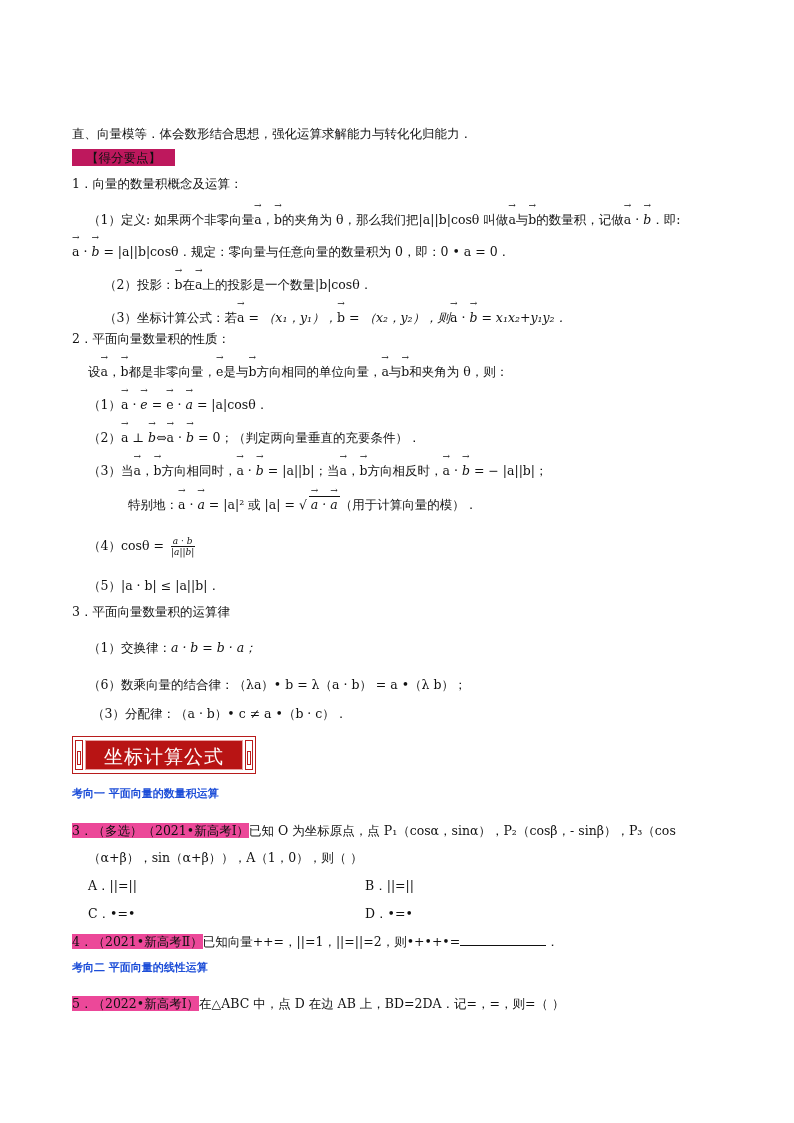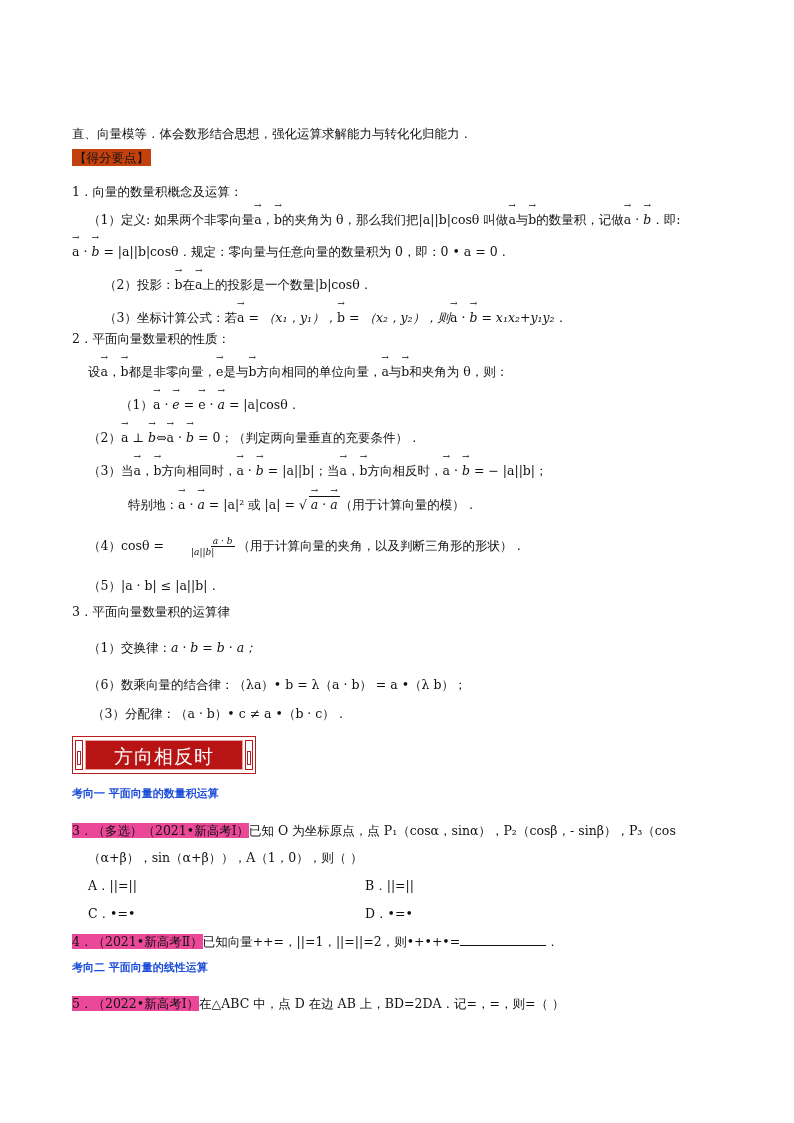--- a/index.html
+++ b/index.html
@@ -9,21 +9,21 @@
     color: #111; font-size: 12.5px;
   }
   .line { position: absolute; white-space: nowrap; line-height: 16px; }
   .v { position: relative; display: inline-block; }
   .v::before {
     content: "\2192"; position: absolute; top: -11px; left: 50%;
     transform: translateX(-50%); font-size: 9px; line-height: 9px;
   }
   .it { font-style: italic; }
   .key-badge {
-    background: #c2410c; padding: 1px 2px;
+    background: #be185d; padding: 1px 14px;
   }
   .hl { background: #ec4899; }
   .section-title {
     position: absolute; color: #1d4ed8; font-weight: bold;
     font-family: "DejaVu Sans", "Liberation Sans", sans-serif;
     font-size: 11px; white-space: nowrap;
   }
   .banner {
     position: absolute; left: 72px; top: 736px; width: 184px; height: 38px;
     border: 1px solid #b81c1c; box-sizing: border-box; background: #fff;
@@ -31,81 +31,81 @@
   .banner .inner {
     position: absolute; left: 12px; right: 12px; top: 3px; bottom: 3px;
     background: #b81414; border: 1px solid #e8a0a0;
     color: #ffffff; font-family: "DejaVu Sans", "Liberation Sans", sans-serif;
     font-size: 19px; text-align: center; line-height: 30px; letter-spacing: 1px;
   }
   .banner .post { position: absolute; top: 3px; bottom: 3px; width: 8px; border: 1px solid #b81c1c; box-sizing: border-box; }
   .banner .post.l { left: 2px; } .banner .post.r { right: 2px; }
   .banner .post::after { content: ""; position: absolute; left: 1px; right: 1px; top: 10px; height: 12px; border: 1px solid #b81c1c; }
   .frac { display: inline-block; vertical-align: middle; text-align: center; font-size: 9px; line-height: 10px; margin: 0 3px; }
-  .frac .num { border-bottom: 1px solid #111; padding: 0 2px; margin-left: 40px; }
+  .frac .num { border-bottom: 1px solid #111; padding: 0 2px; }
   .sqrt { display: inline-block; border-top: 1px solid #111; padding: 0 2px; margin-left: 2px; }
   .blank { display: inline-block; width: 86px; border-bottom: 1px solid #111; height: 12px; vertical-align: baseline; }
 </style>
 </head>
 <body>
 
 <div class="line" style="left:72px; top:126px;">直、向量模等．体会数形结合思想，强化运算求解能力与转化化归能力．</div>
 <div class="line" style="left:72px; top:150px;"><span class="key-badge">【得分要点】</span></div>
 
-<div class="line" style="left:72px; top:176px;margin-top:8px;">1．向量的数量积概念及运算：</div>
+<div class="line" style="left:72px; top:176px;">1．向量的数量积概念及运算：</div>
 <div class="line" style="left:88px; top:212px;">
   <span>（1）定义: 如果两个非零向量</span><span class="v">a</span><span>，</span><span class="v">b</span><span>的夹角为 θ，那么我们把</span><span>|a||b|cosθ</span><span> 叫做</span><span class="v">a</span><span>与</span><span class="v">b</span><span>的数量积，记做</span><span class="v">a</span> · <span class="v it">b</span><span>．即:</span>
 </div>
 <div class="line" style="left:72px; top:244px;">
   <span class="v">a</span> · <span class="v it">b</span> <span>= |a||b|cosθ．规定：零向量与任意向量的数量积为 0，即：0 • a = 0．</span>
 </div>
 <div class="line" style="left:104px; top:277px;">
   <span>（2）投影：</span><span class="v">b</span><span>在</span><span class="v">a</span><span>上的投影是一个数量|b|cosθ．</span>
 </div>
 <div class="line" style="left:104px; top:310px;">
   <span>（3）坐标计算公式：若</span><span class="v">a</span><span class="it"> = （x₁，y₁），</span><span class="v">b</span><span class="it"> = （x₂，y₂），则</span><span class="v">a</span> · <span class="v it">b</span><span class="it"> = x₁x₂+y₁y₂．</span>
 </div>
 
 <div class="line" style="left:72px; top:331px;">2．平面向量数量积的性质：</div>
 <div class="line" style="left:88px; top:364px;">
   <span>设</span><span class="v">a</span><span>，</span><span class="v">b</span><span>都是非零向量，</span><span class="v">e</span><span>是与</span><span class="v">b</span><span>方向相同的单位向量，</span><span class="v">a</span><span>与</span><span class="v">b</span><span>和夹角为 θ，则：</span>
 </div>
-<div class="line" style="left:88px; top:397px;margin-left:32px;">
+<div class="line" style="left:88px; top:397px;">
   <span>（1）</span><span class="v">a</span> · <span class="v it">e</span> = <span class="v">e</span> · <span class="v it">a</span> <span>= |a|cosθ．</span>
 </div>
 <div class="line" style="left:88px; top:430px;text-align:right;">
   <span>（2）</span><span class="v">a</span> ⊥ <span class="v it">b</span>⇔<span class="v">a</span> · <span class="v it">b</span> <span>= 0；（判定两向量垂直的充要条件）．</span>
 </div>
 <div class="line" style="left:88px; top:463px;">
   <span>（3）当</span><span class="v">a</span>，<span class="v">b</span><span>方向相同时，</span><span class="v">a</span> · <span class="v it">b</span> <span>= |a||b|；当</span><span class="v">a</span>，<span class="v">b</span><span>方向相反时，</span><span class="v">a</span> · <span class="v it">b</span> <span>= − |a||b|；</span>
 </div>
 <div class="line" style="left:128px; top:496px;">
   <span>特别地：</span><span class="v">a</span> · <span class="v it">a</span> <span>= |a|² 或 |a| = </span>√<span class="sqrt it"><span class="v">a</span> · <span class="v">a</span></span><span>（用于计算向量的模）．</span>
 </div>
 <div class="line" style="left:88px; top:536px;">
-  <span>（4）cosθ = </span><span class="frac it"><div class="num">a · b</div><div>|a||b|</div></span><span>（用于计算向量的夹角，以及判断三角形的形状）．</span>
+  <span>（4）cosθ = </span><span class="frac it"><div class="num">a · b</div><div>|a||b|</div></span>
 </div>
 <div class="line" style="left:88px; top:578px;">
   <span>（5）</span><span>|a · b| ≤ |a||b|．</span>
 </div>
 
 <div class="line" style="left:72px; top:604px;">3．平面向量数量积的运算律</div>
 <div class="line" style="left:88px; top:640px;">
   <span>（1）交换律：</span><span class="it">a · b = b · a；</span>
 </div>
 <div class="line" style="left:88px; top:677px;">
   <span>（6）数乘向量的结合律：</span><span>（λa）• b = λ（a · b） = a •（λ b）；</span>
 </div>
 <div class="line" style="left:92px; top:706px;">
   <span>（3）分配律：</span><span>（a · b）• c ≠ a •（b · c）．</span>
 </div>
 
 <div class="banner">
   <div class="post l"></div>
-  <div class="inner">方向相反时</div>
+  <div class="inner">坐标计算公式</div>
   <div class="post r"></div>
 </div>
 
 <div class="section-title" style="left:72px; top:786px;">考向一  平面向量的数量积运算</div>
 <div class="line" style="left:72px; top:823px;">
   <span class="hl">3．（多选）（2021•新高考Ⅰ）</span><span>已知 O 为坐标原点，点 P₁（cosα，sinα），P₂（cosβ，- sinβ），P₃（cos</span>
 </div>
 <div class="line" style="left:88px; top:850px;">（α+β），sin（α+β）），A（1，0），则（      ）</div>
 <div class="line" style="left:88px; top:878px;"><span>A．</span><span>||=||</span></div>
 <div class="line" style="left:365px; top:878px;"><span>B．</span><span>||=||</span></div>

